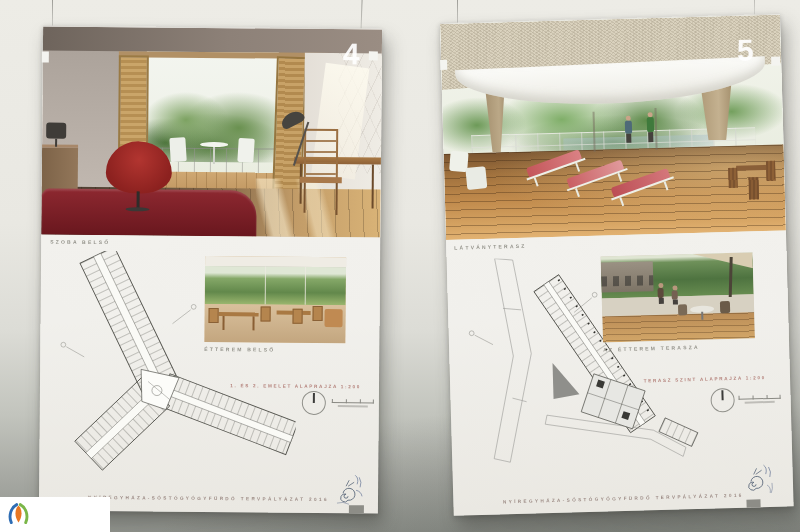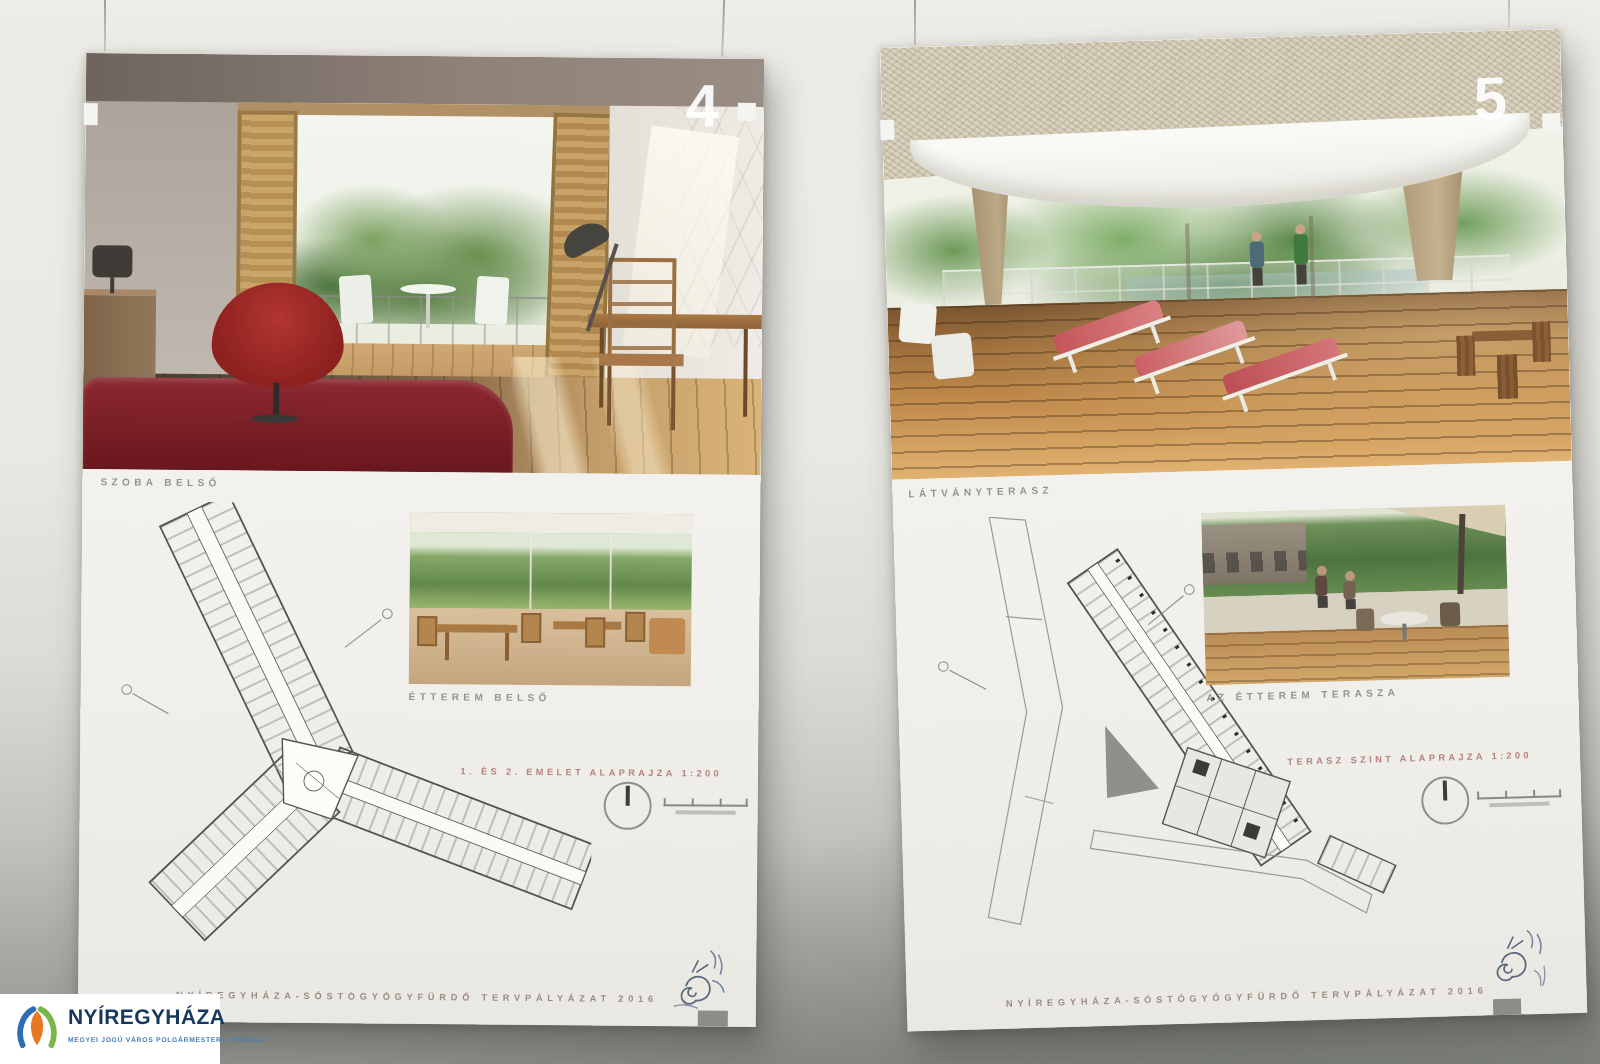--- a/index.html
+++ b/index.html
@@ -325,17 +325,13 @@
 
   <div class="footer" style="top:477px;">NYÍREGYHÁZA-SÓSTÓGYÓGYFÜRDŐ TERVPÁLYÁZAT 2016</div>
 </div>
 
 <div class="abs" style="left:0;top:497px;width:110px;height:35px;background:#ffffff;z-index:5;">
   <svg style="position:absolute;left:5px;top:4px;" width="27" height="27" viewBox="0 0 30 30">
     <path d="M7,24 C3.5,16 7,7 13,4" stroke="#2e6db4" stroke-width="3.2" fill="none" stroke-linecap="round"></path>
     <path d="M23,24 C26.5,16 23,7 17,4" stroke="#7ab648" stroke-width="3.2" fill="none" stroke-linecap="round"></path>
     <path d="M15,24 C10.5,18 10.5,9 15,5 C19.5,9 19.5,18 15,24" fill="#e87722"></path>
   </svg>
-  <div class="abs" style="left:34px;top:7px;">
-    <div style="font-size:10.5px;font-weight:800;color:#16385c;letter-spacing:.2px;line-height:1.1;">NYÍREGYHÁZA</div>
-    <div style="font-size:3.4px;font-weight:bold;color:#4a7fb5;letter-spacing:.35px;margin-top:2px;white-space:nowrap;">MEGYEI JOGÚ VÁROS POLGÁRMESTERI HIVATALA</div>
-  </div>
 </div>
 
 </body></html>

